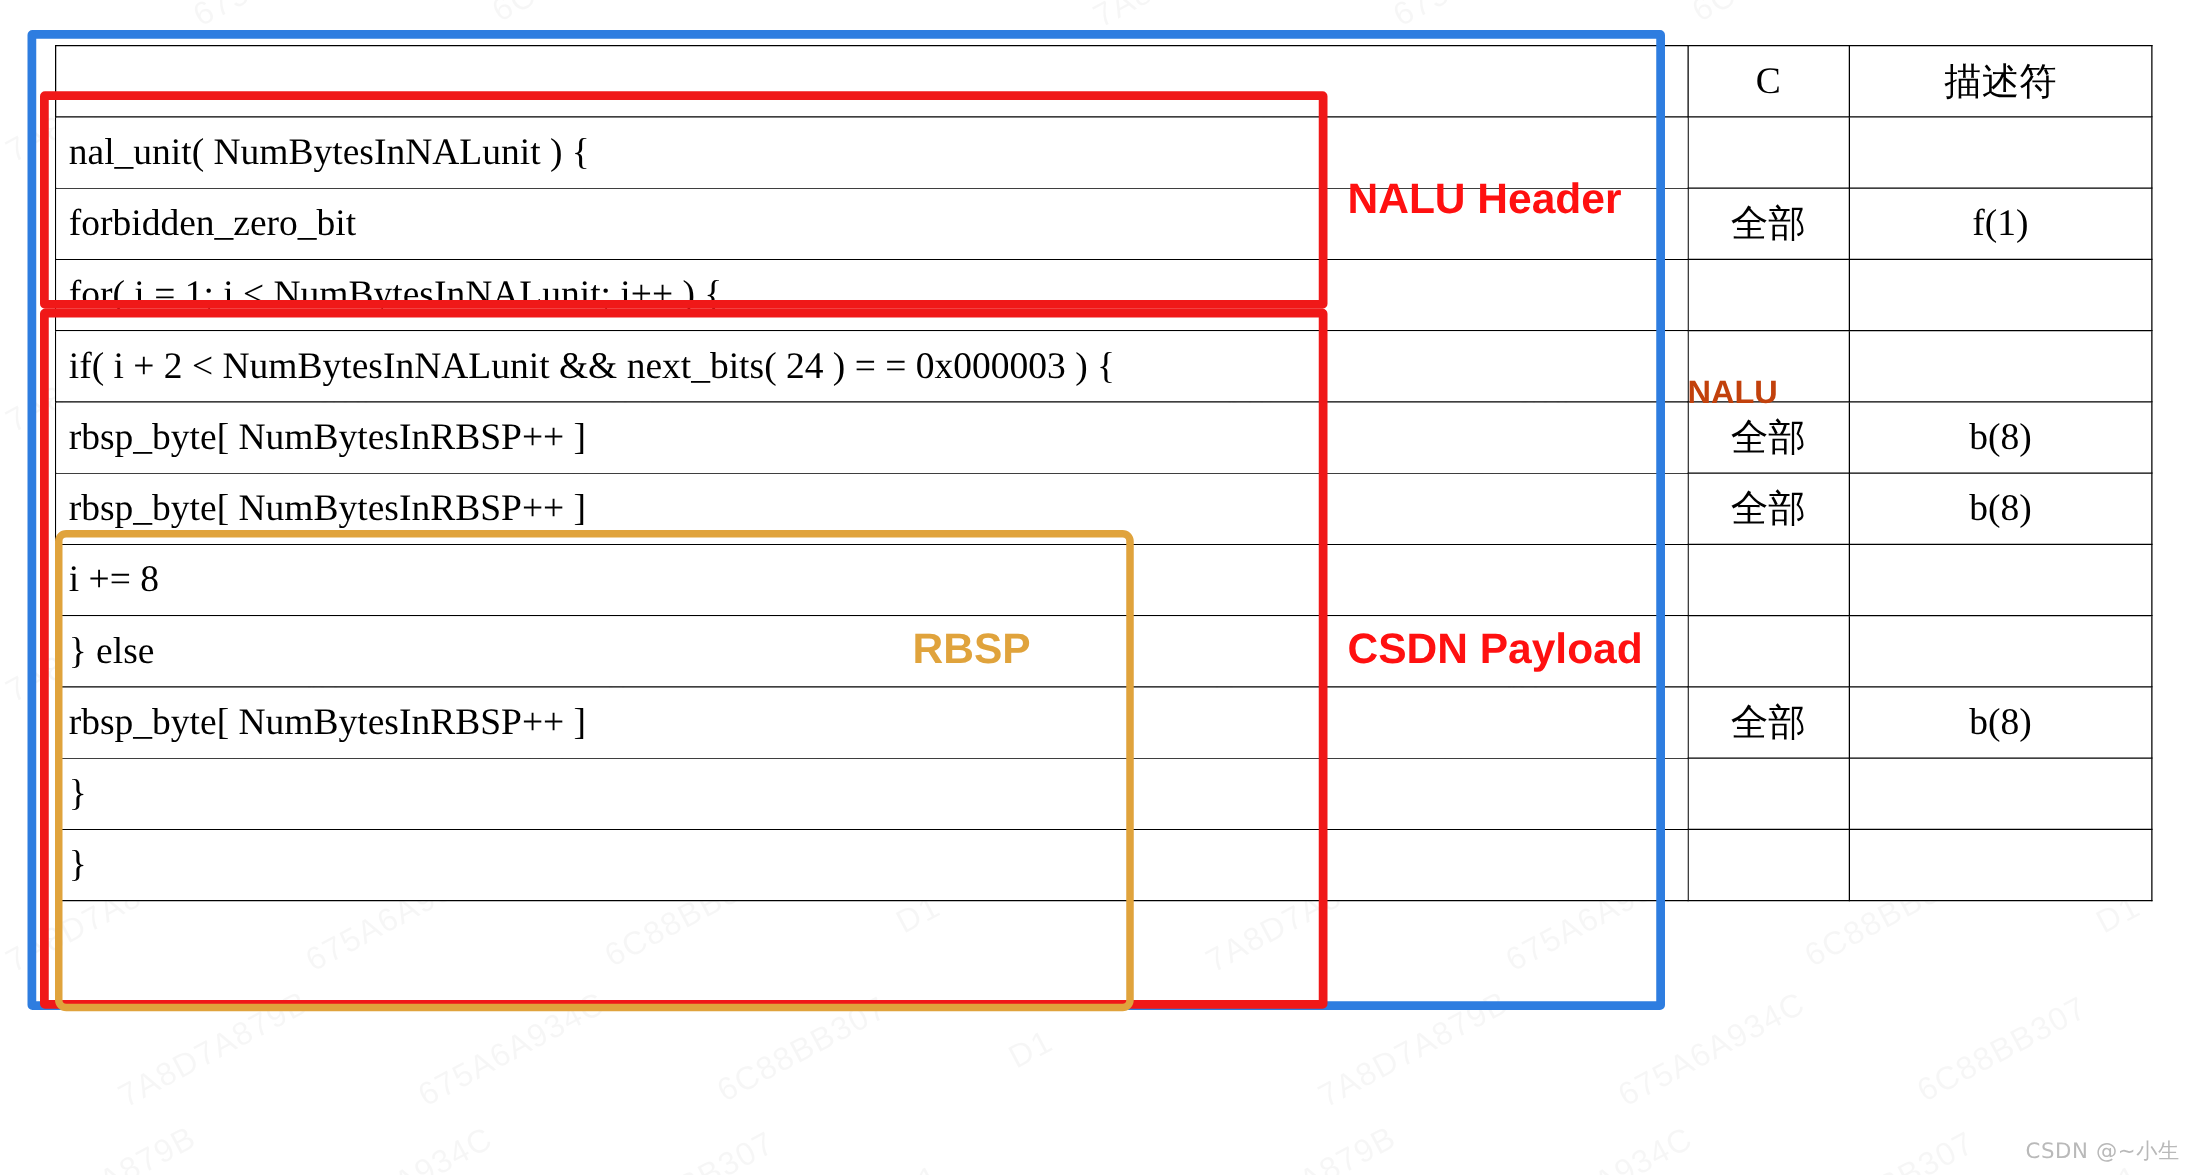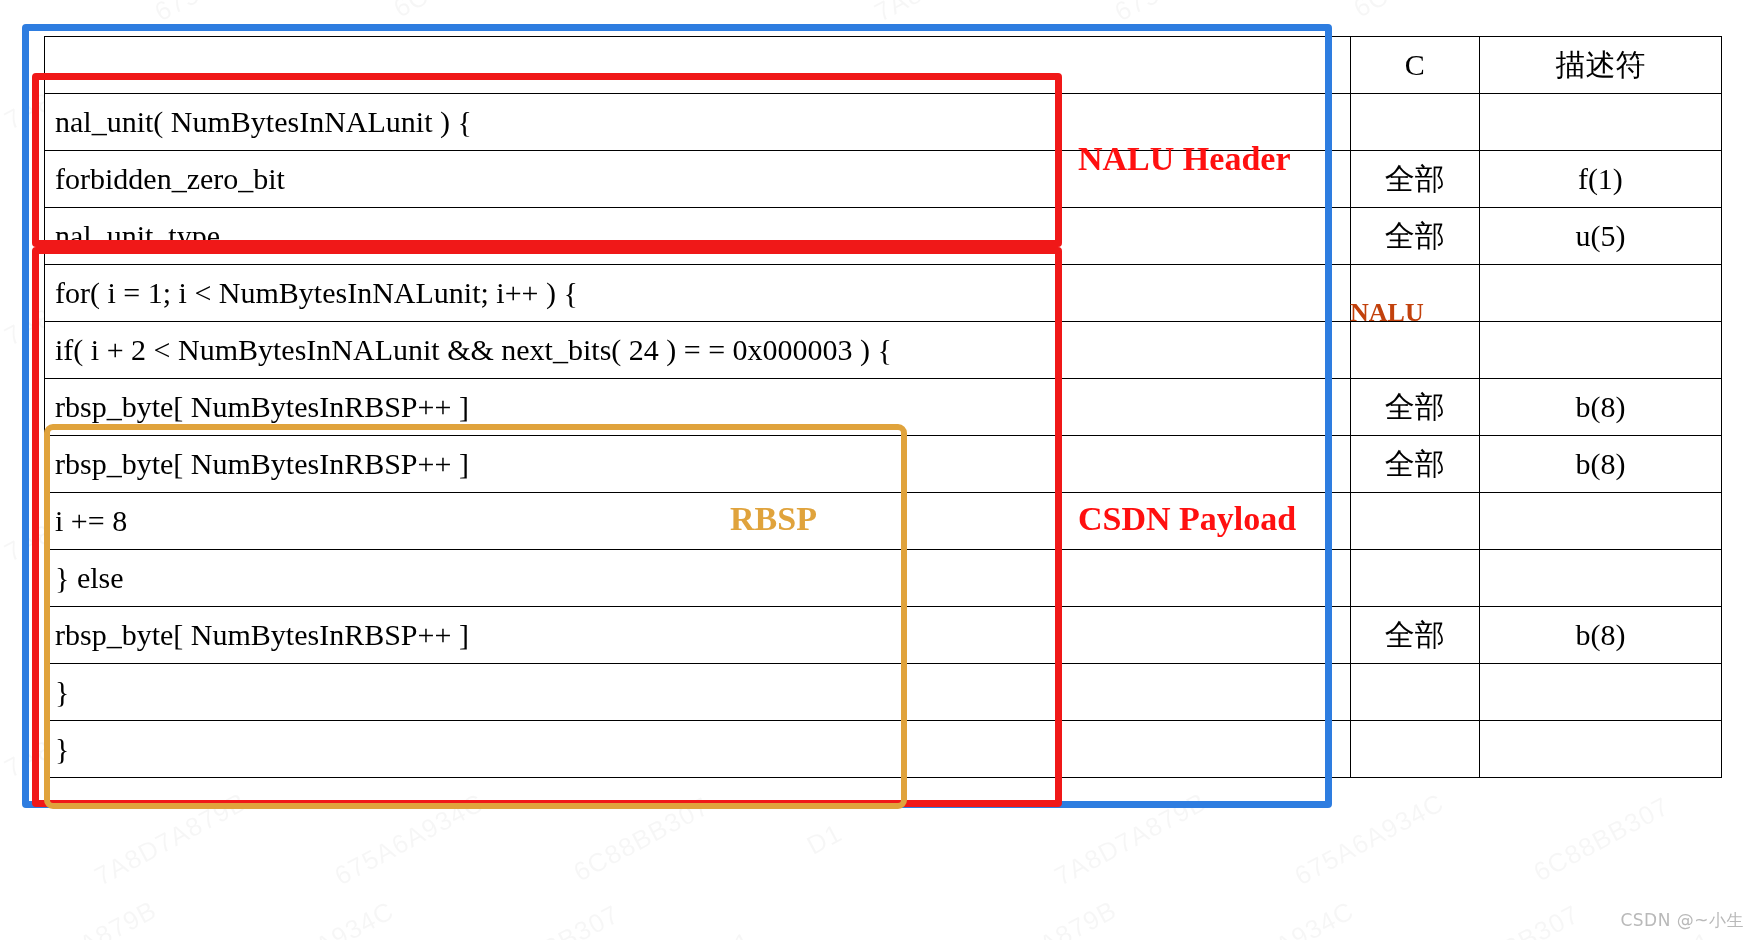--- a/index.html
+++ b/index.html
@@ -126,21 +126,21 @@
   .ind0{padding-left:12px;}
   .ind1{padding-left:34px;}
   .ind2{padding-left:64px;}
   .ind3{padding-left:96px;}
   .bold{font-weight:normal;}
 
   
   .annot{
     position:absolute;
     z-index:7;
-    font-family:Liberation Serif, serif;
+    font-family:Liberation Sans, sans-serif;
     font-weight:bold;
     white-space:nowrap;
     pointer-events:none;
   }
   #label-nalu-header{ left:1078px; top:140px; font-size:34px; color:#FF1010; }
   #label-nalu-payload{ left:1078px; top:500px; font-size:34px; color:#FF1010; }
   #label-rbsp{ left:730px; top:500px; font-size:34px; color:#E0A33C; }
   #label-nalu{ left:1350px; top:298px; font-size:26px; color:#c2410c; }
 
   
@@ -254,25 +254,20 @@
           <td class="syntax-cell ind0"><span>nal_unit( NumBytesInNALunit ) {</span></td>
           <td class="c-cell"></td>
           <td class="desc-cell"></td>
         </tr>
         <tr>
           <td class="syntax-cell ind1"><span class="bold">forbidden_zero_bit</span></td>
           <td class="c-cell">全部</td>
           <td class="desc-cell">f(1)</td>
         </tr>
         <tr>
-          <td class="syntax-cell ind1"><span class="bold">nal_unit_type</span></td>
-          <td class="c-cell">全部</td>
-          <td class="desc-cell">u(5)</td>
-        </tr>
-        <tr>
           <td class="syntax-cell ind1"><span>for( i = 1; i &lt; NumBytesInNALunit; i++ ) {</span></td>
           <td class="c-cell"></td>
           <td class="desc-cell"></td>
         </tr>
         <tr>
           <td class="syntax-cell ind2"><span>if( i + 2 &lt; NumBytesInNALunit &amp;&amp; next_bits( 24 )  = =  0x000003 ) {</span></td>
           <td class="c-cell"></td>
           <td class="desc-cell"></td>
         </tr>
         <tr>

